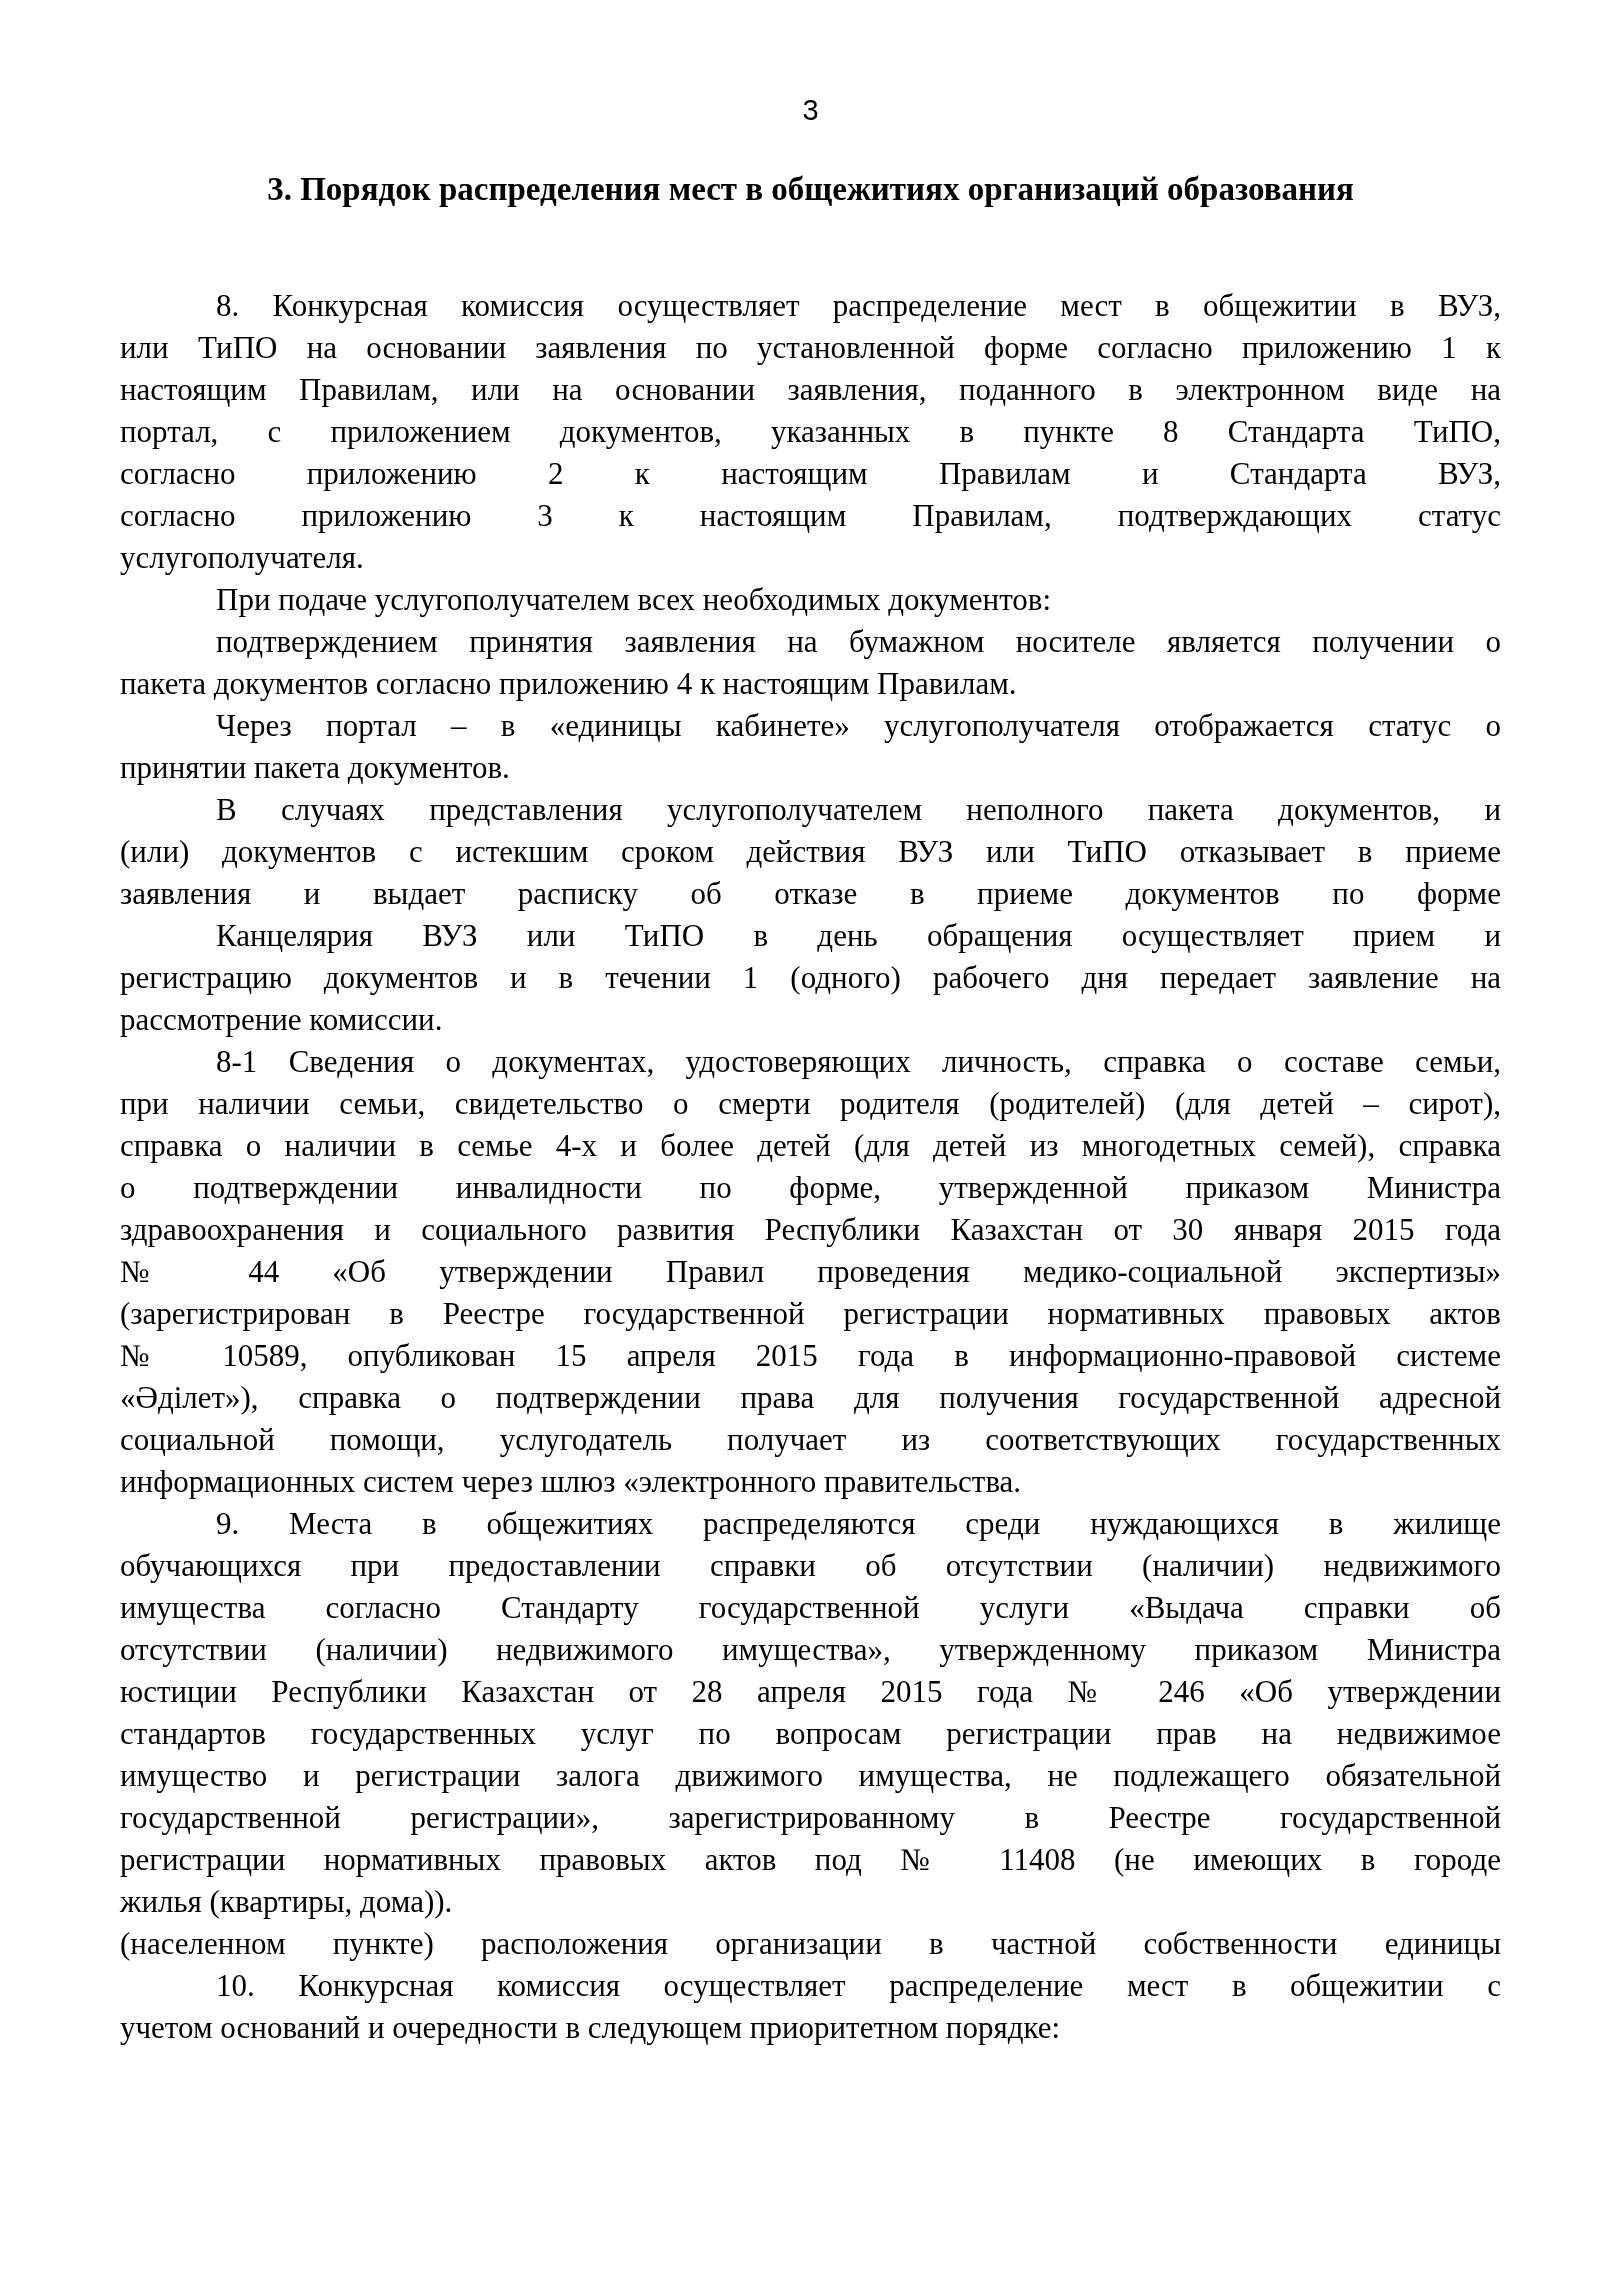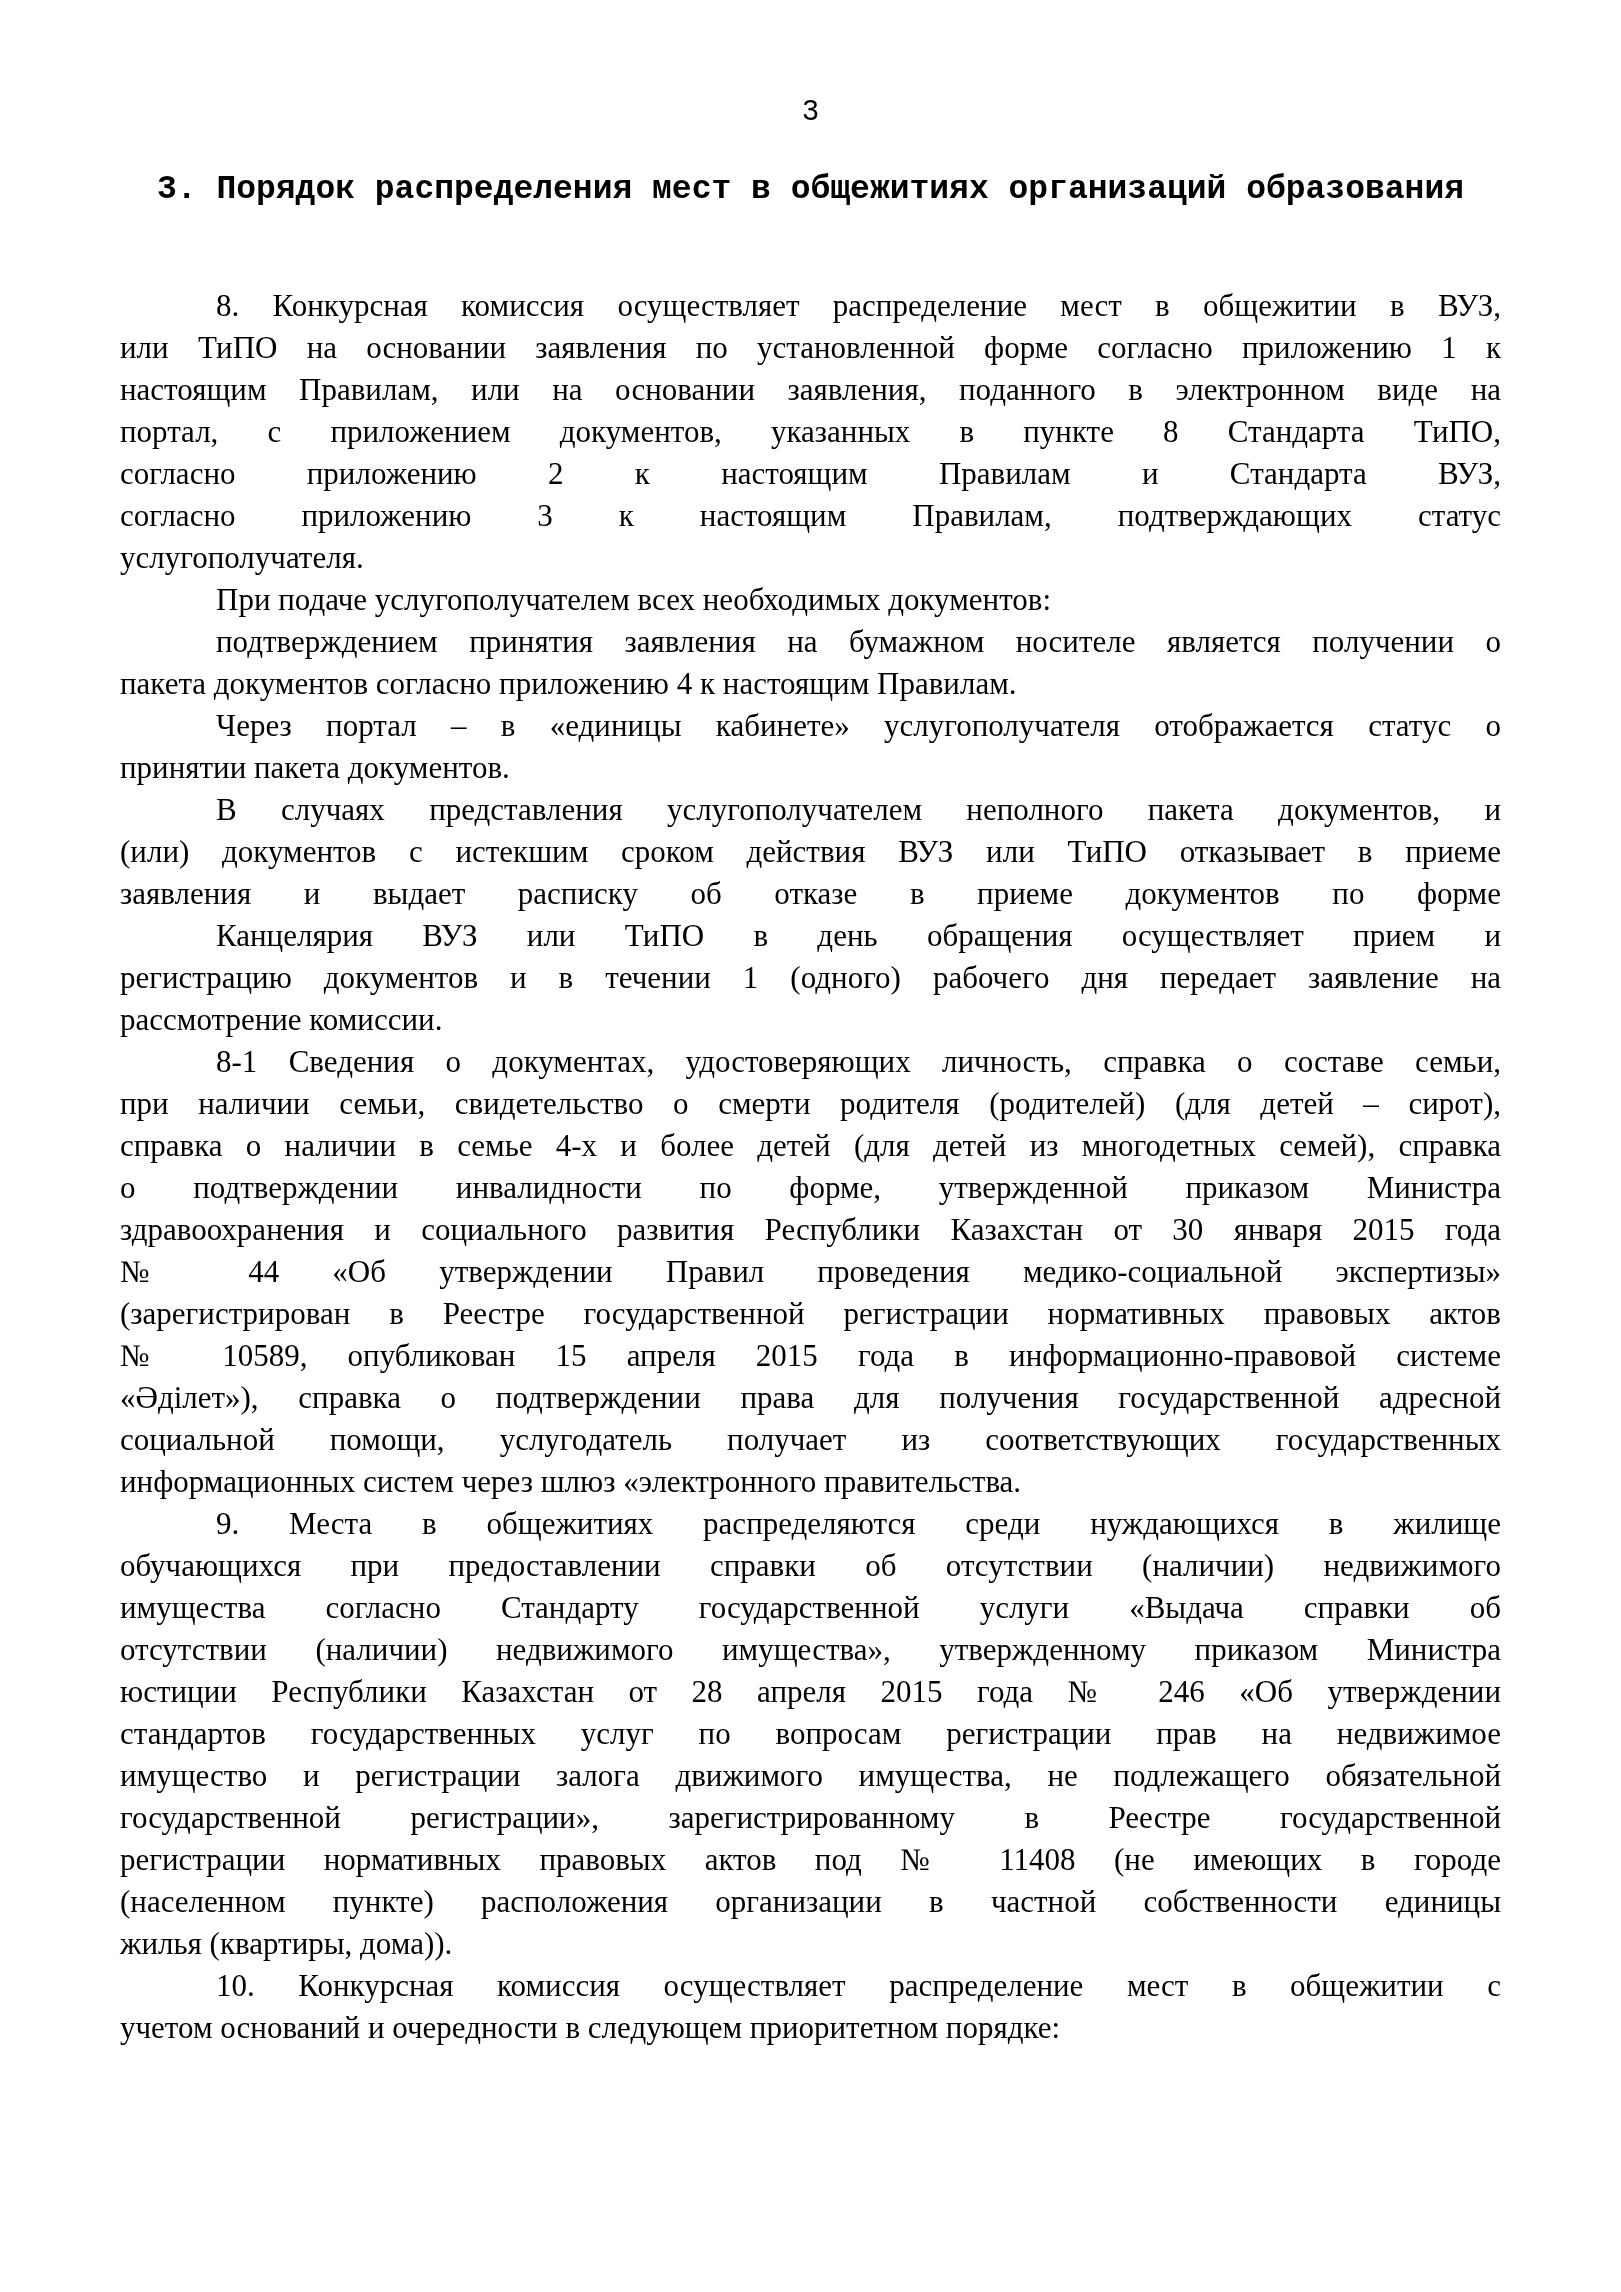--- a/index.html
+++ b/index.html
@@ -22,21 +22,21 @@
     font-family: "Liberation Sans", "DejaVu Sans", sans-serif;
     font-size: 29px;
     line-height: 33px;
   }
   .doc-heading {
     margin: 43px 0 0 0;
     text-align: center;
     font-weight: bold;
     font-size: 33px;
     line-height: 39px;
-    font-family: Liberation Mono, monospace;
+    font-family: Liberation Serif, serif;
   }
   .doc-body {
     margin-top: 76px;
     line-height: 42px;
   }
   .para { margin: 0; }
   .line {
     text-align: justify;
     text-align-last: justify;
     text-justify: inter-word;
@@ -102,22 +102,22 @@
       <div class="para">
         <div class="line first">9. Места в общежитиях распределяются среди нуждающихся в жилище</div>
         <div class="line">обучающихся при предоставлении справки об отсутствии (наличии) недвижимого</div>
         <div class="line">имущества согласно Стандарту государственной услуги «Выдача справки об</div>
         <div class="line">отсутствии (наличии) недвижимого имущества», утвержденному приказом Министра</div>
         <div class="line">юстиции Республики Казахстан от 28 апреля 2015 года № 246 «Об утверждении</div>
         <div class="line">стандартов государственных услуг по вопросам регистрации прав на недвижимое</div>
         <div class="line">имущество и регистрации залога движимого имущества, не подлежащего обязательной</div>
         <div class="line">государственной регистрации», зарегистрированному в Реестре государственной</div>
         <div class="line">регистрации нормативных правовых актов под № 11408 (не имеющих в городе</div>
+        <div class="line last">жилья (квартиры, дома)).</div>
         <div class="line">(населенном пункте) расположения организации в частной собственности единицы</div>
-        <div class="line last">жилья (квартиры, дома)).</div>
       </div>
       <div class="para">
         <div class="line first">10. Конкурсная комиссия осуществляет распределение мест в общежитии с</div>
         <div class="line last">учетом оснований и очередности в следующем приоритетном порядке:</div>
       </div>
     </div>
 </div>
 
 
 </body></html>

